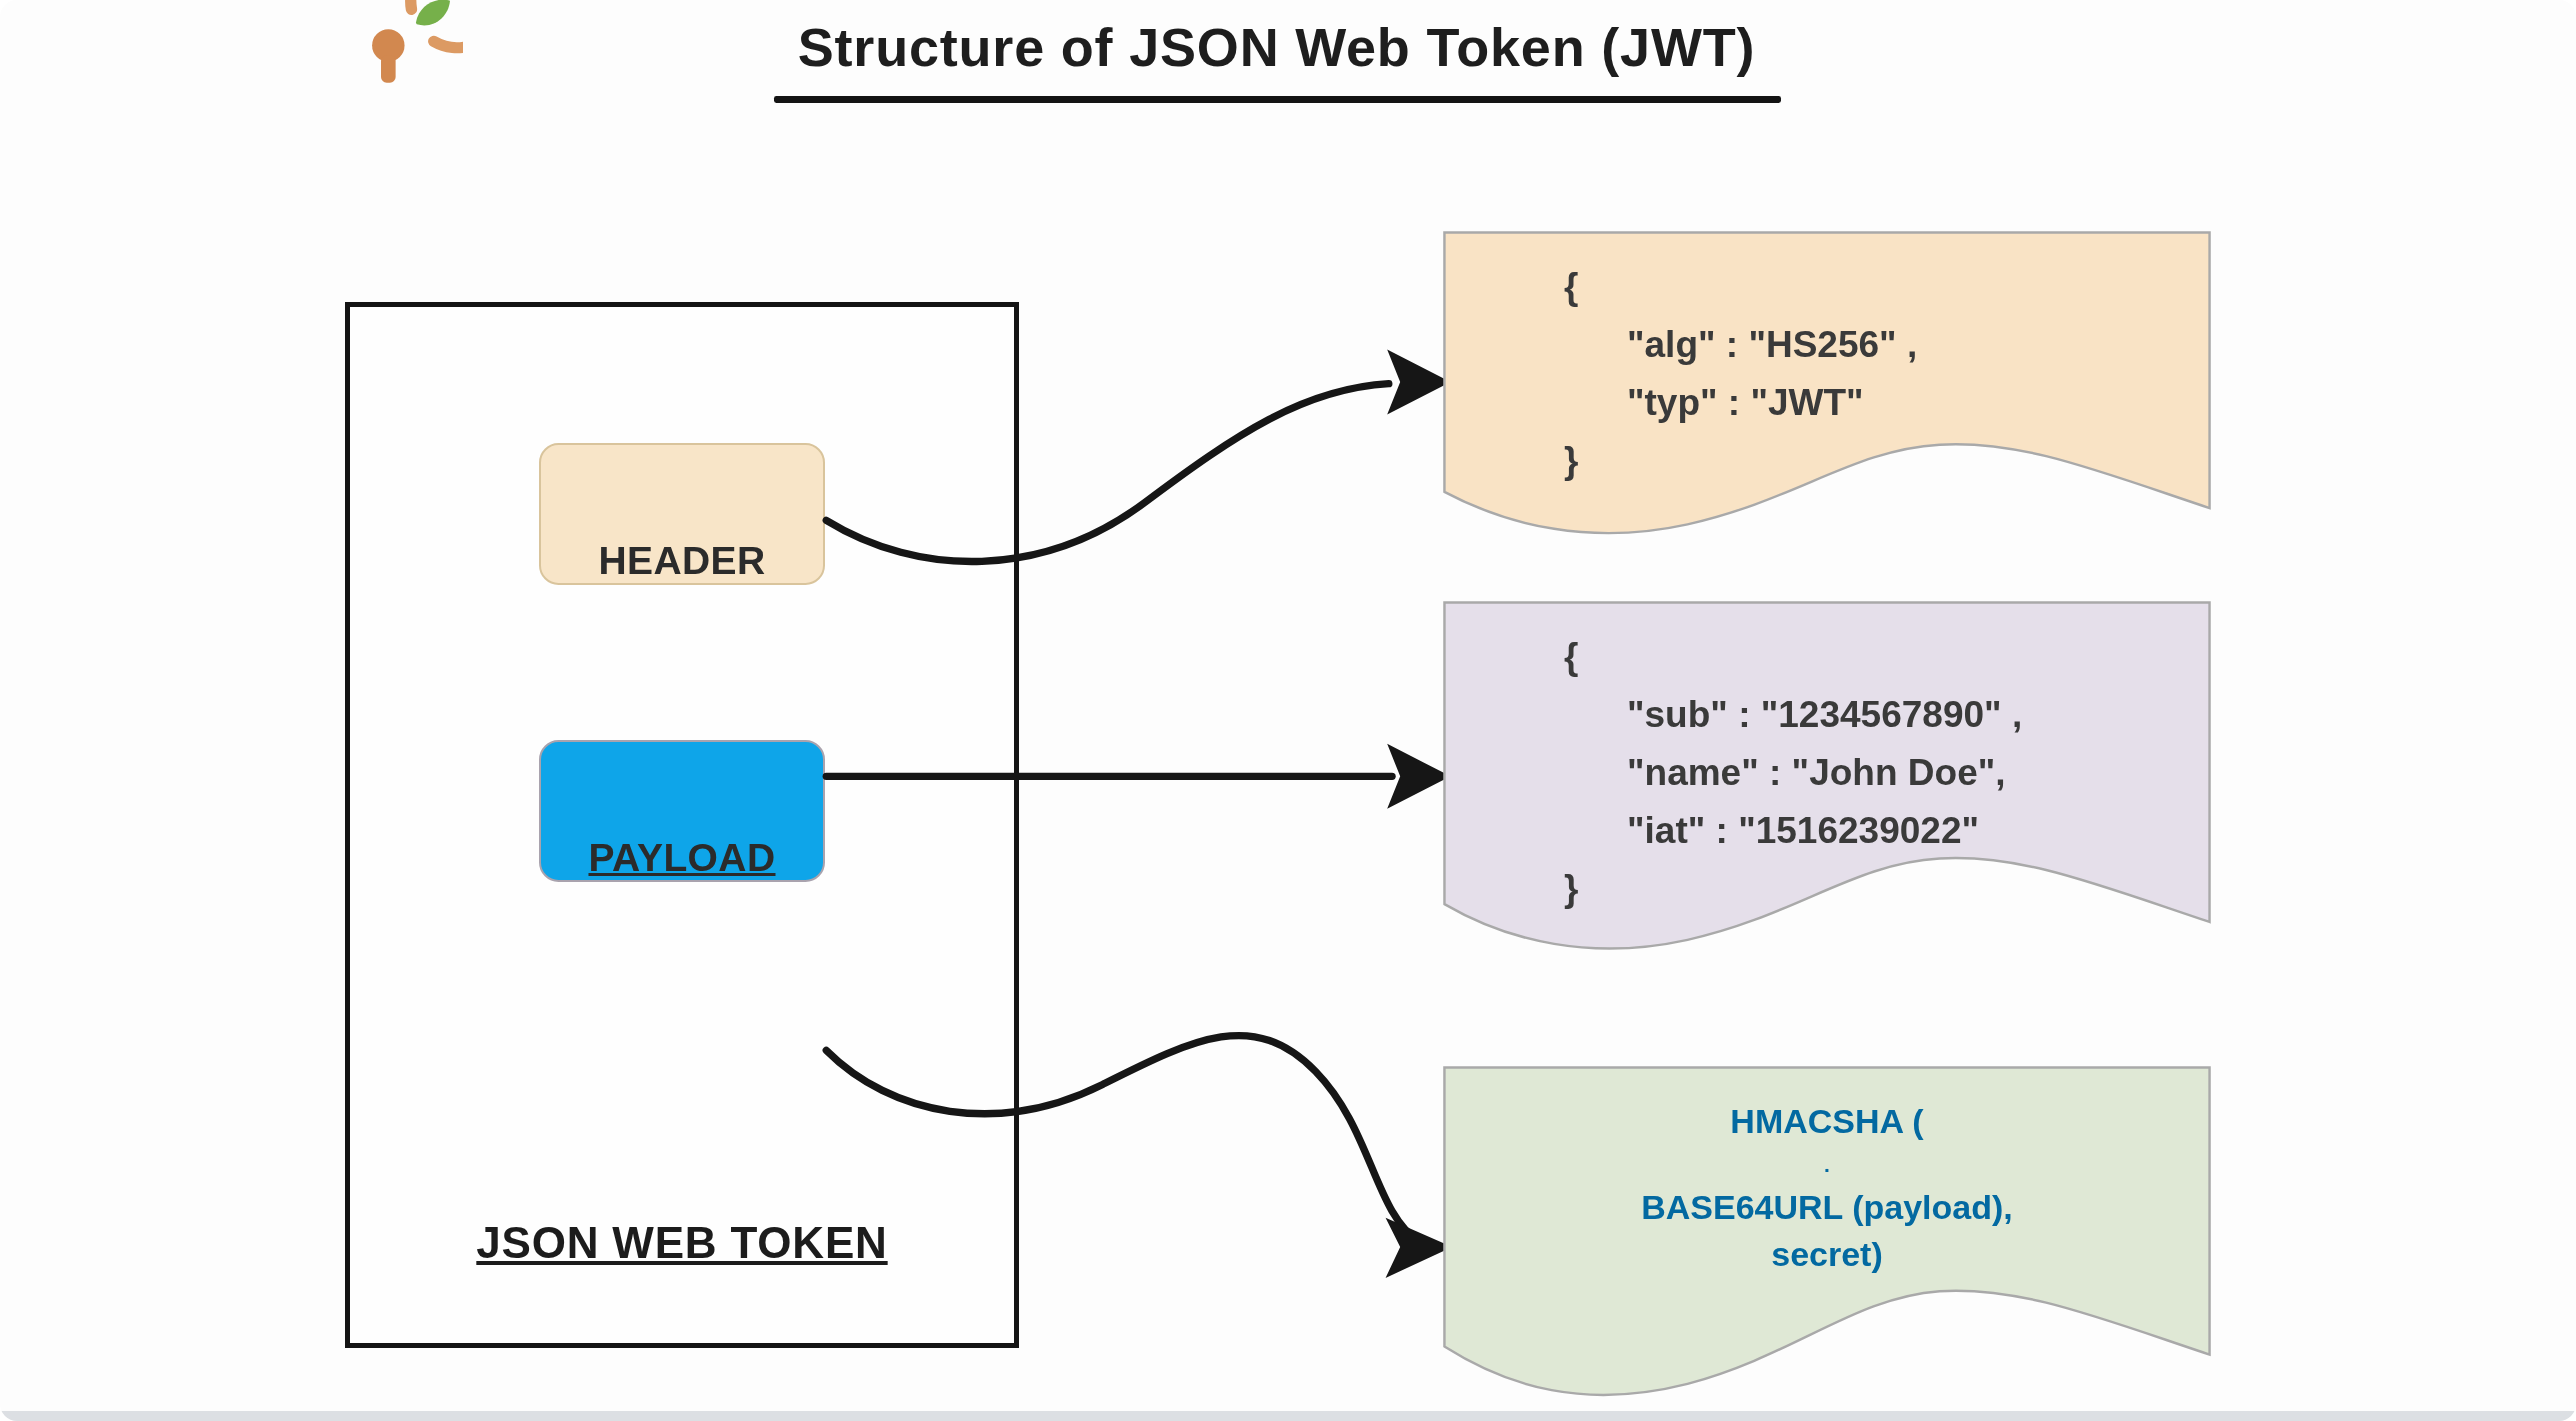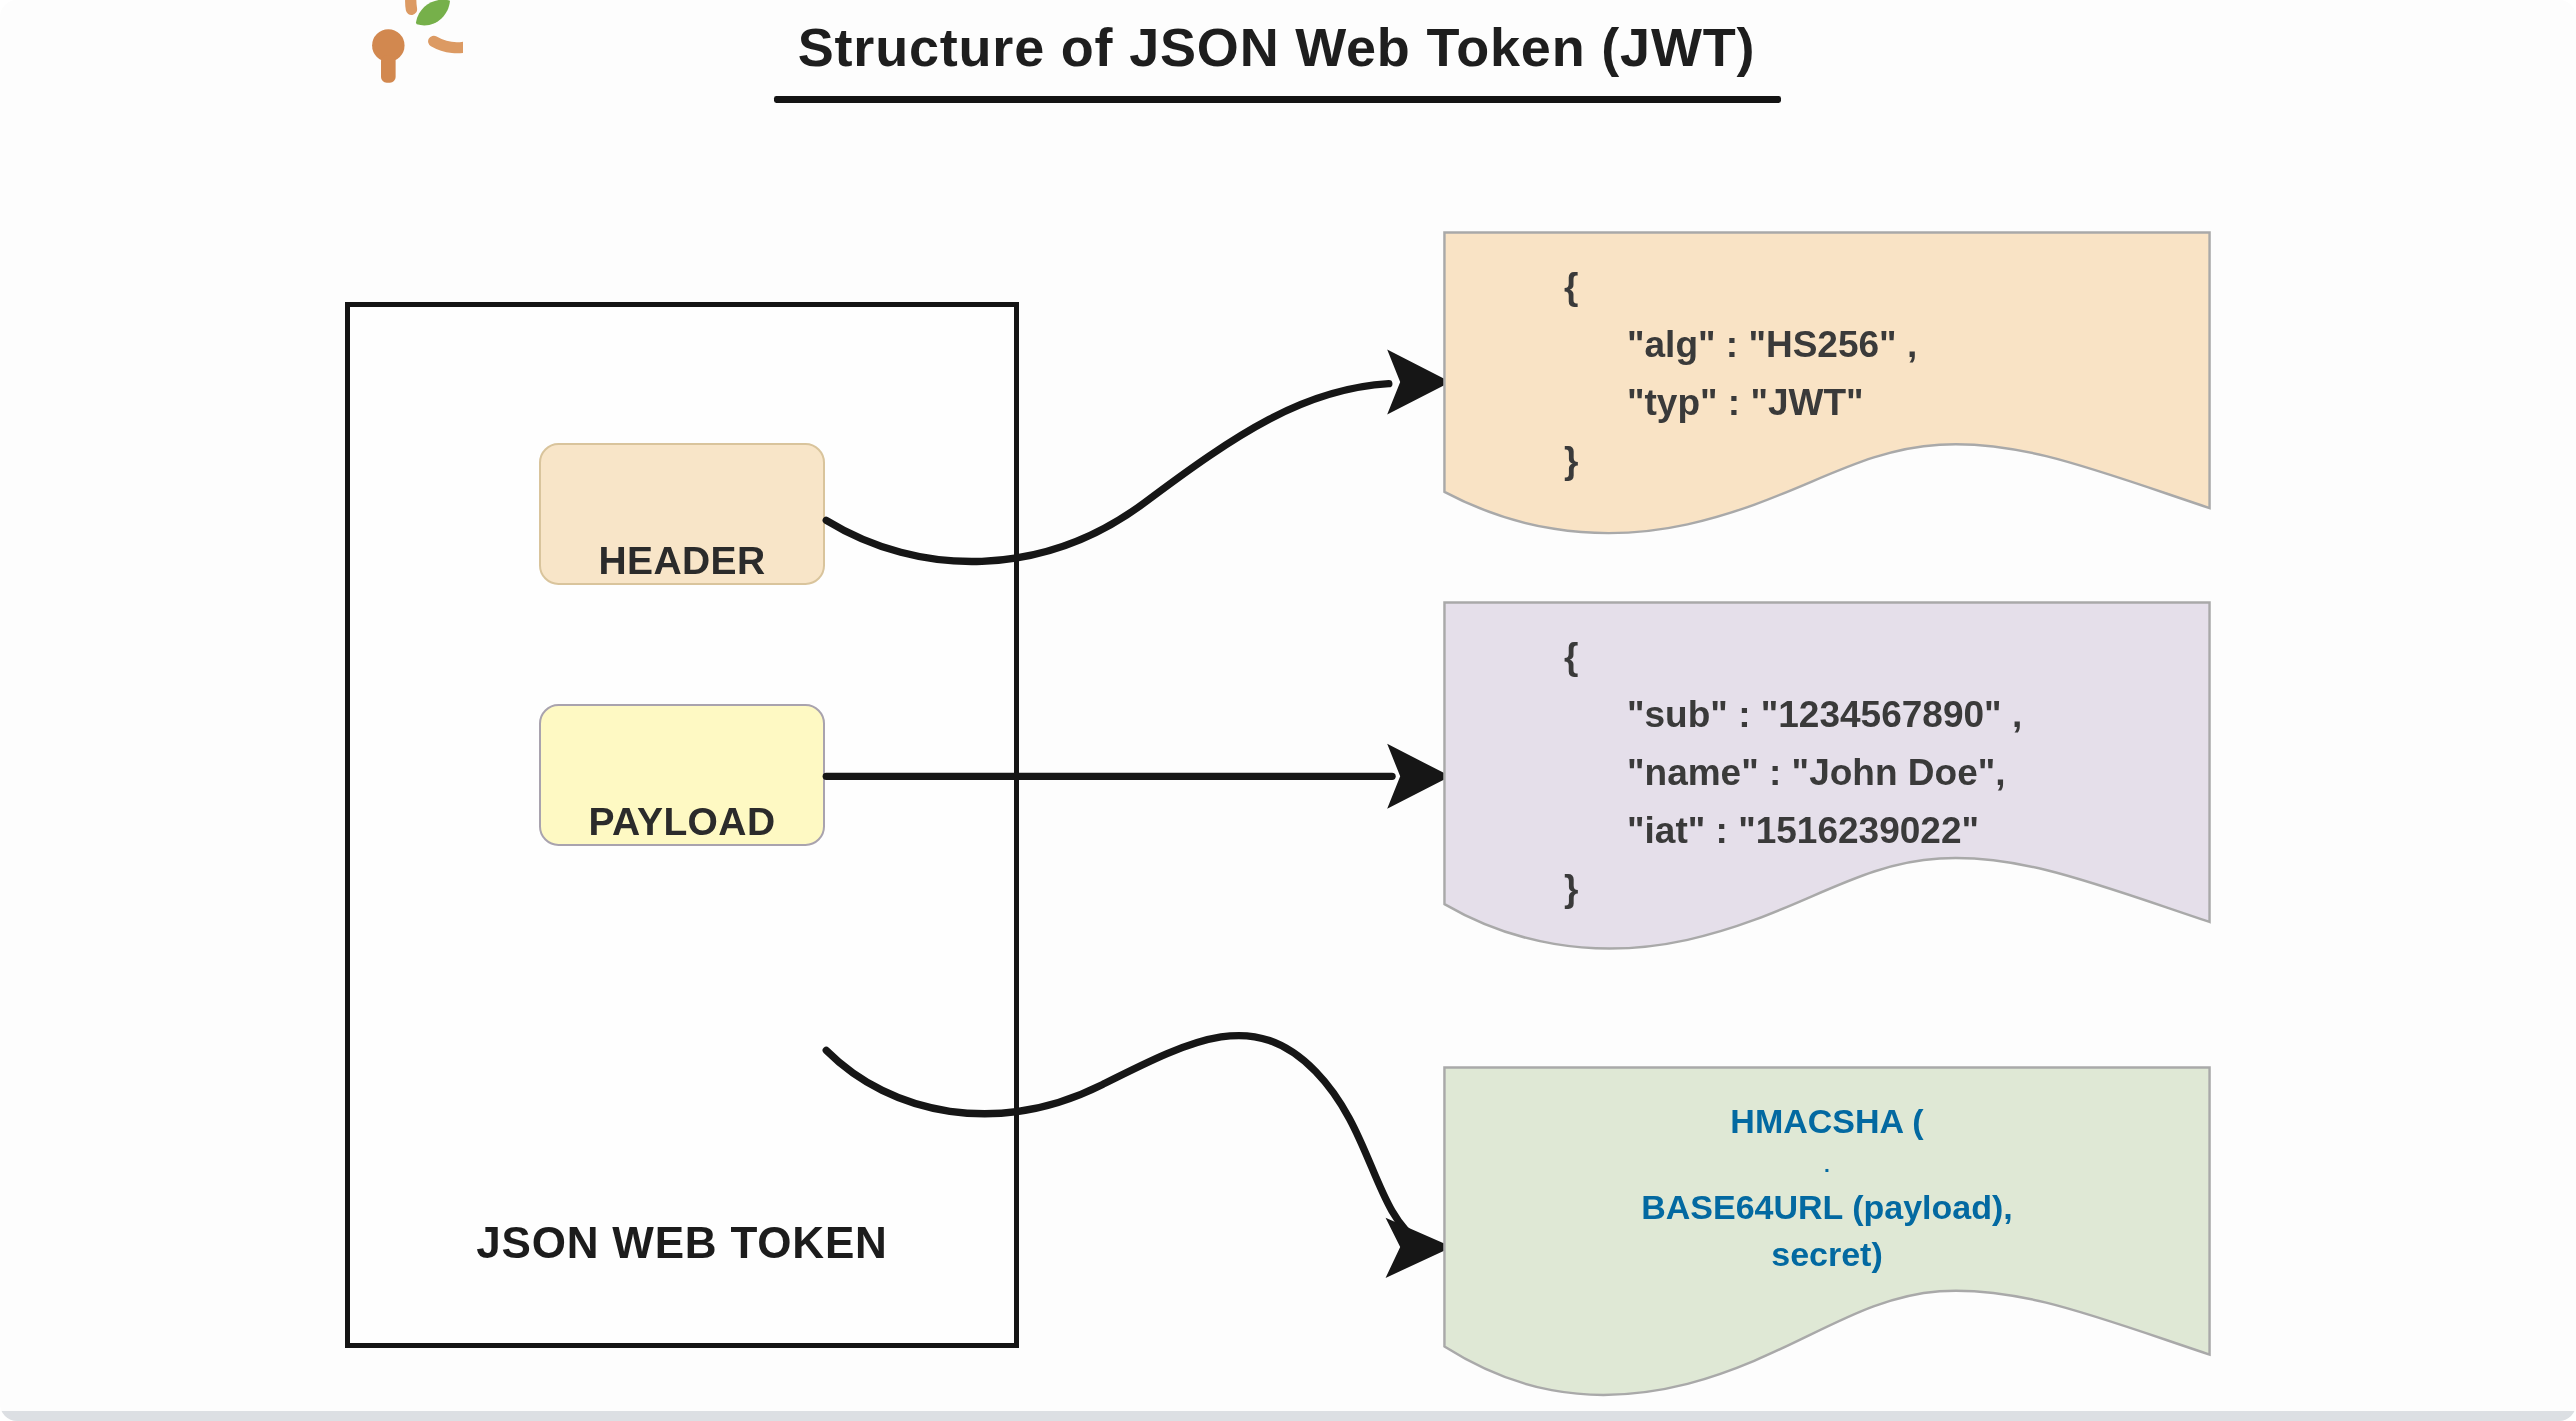--- a/index.html
+++ b/index.html
@@ -24,31 +24,32 @@
 
   
   .jwt-rect {
     position:absolute; left:345px; top:302px; width:674px; height:1046px;
     border:5.7px solid #141414; background:#fefefe; box-sizing:border-box;
   }
   .jwt-rect-label {
     position:absolute; left:345px; top:1218px; width:674px;
     text-align:center; font-size:44px; font-weight:700; color:#1c1c1c;
     letter-spacing:0.8px;
+    text-decoration:underline;
   }
 
   
   .part-box {
     position:absolute; left:539px; width:286px; height:142px;
     border-radius:19.5px; box-sizing:border-box;
     display:flex; align-items:flex-end; justify-content:center;
     font-size:39px; font-weight:700; color:#2b2b2b; letter-spacing:0.4px;
   }
   .part-header    { top:443px;  background:#f8e5c8; border:2.4px solid #d9c49c; }
-  .part-payload   { top:704px;  background:#fef9c3; border:2.4px solid #a9a3ae; }
+  .part-payload   { top:740px;  background:#0ea5e9; border:2.4px solid #a9a3ae;text-decoration:underline; }
   .part-signature { top:969px; background:#e2ebdc; border:2.4px solid #aebfa4; }
 
   
   .arrows { position:absolute; left:0; top:0; width:2576px; height:1421px; pointer-events:none; }
   .arrow-path { fill:none; stroke:#161616; stroke-width:9; stroke-linecap:round; }
   .arrow-head { fill:#161616; stroke:none; }
 
   
   .card { position:absolute; left:1442px; width:770px; }
   .card-header    { top:230px;  height:322px; }

